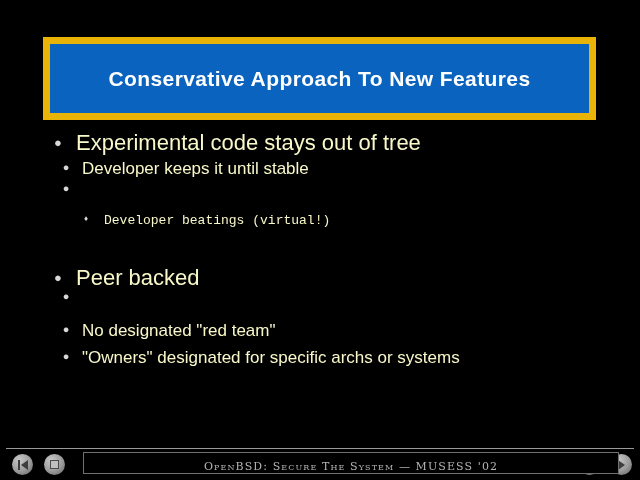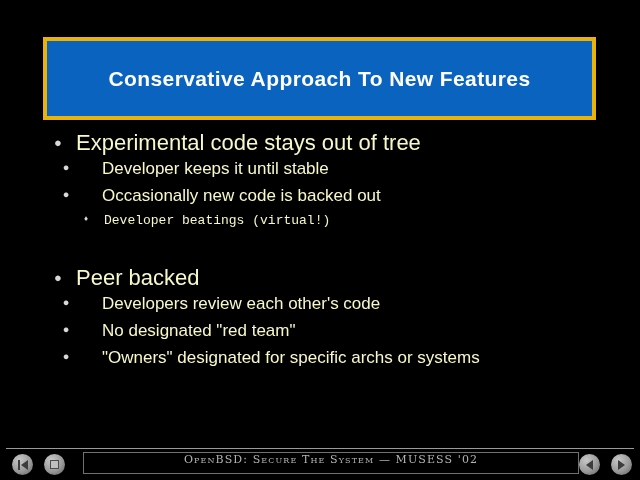--- a/index.html
+++ b/index.html
@@ -24,21 +24,21 @@
   }
 
   
   #title-banner {
     position: absolute;
     left: 43px;
     top: 37px;
     width: 553px;
     height: 83px;
     background: #0a64bf;
-    border: 4px solid #eab308;
+    border: 7px solid #eab308;
     box-sizing: border-box;
     display: flex;
     align-items: center;
     justify-content: center;
   }
   #title-text {
     color: #ffffff;
     font-size: 21px;
     font-weight: bold;
     letter-spacing: 0.4px;
@@ -93,21 +93,20 @@
     height: 27px;
   }
   .lvl2 .bullet-mark {
     width: 32px;
     font-size: 11px;
     position: relative;
     top: -3px;
   }
   .lvl2 .bullet-label {
     font-size: 17px;
-    margin-left: 20px;
   }
 
   
   .lvl3 {
     padding-left: 68px;
     height: 26px;
   }
   .lvl3 .bullet-mark {
     width: 36px;
     font-size: 8px;
@@ -185,27 +184,27 @@
 
   #btn-first { left: 12px; }
   #btn-stop  { left: 44px; }
   #btn-prev  { left: 579px; }
   #btn-next  { left: 611px; }
 
   #footer-title-box {
     position: absolute;
     left: 83px;
     top: 452px;
-    width: 496px;
+    width: 536px;
     height: 22px;
     border: 1px solid #707070;
     box-sizing: border-box;
     background: #000000;
     display: flex;
-    align-items: flex-start;
+    align-items: flex-end;
     justify-content: center;
   }
   #footer-title-text {
     color: #b4b4b4;
     font-size: 11px;
     font-variant: small-caps;
     letter-spacing: 1.1px;
     white-space: nowrap;
     font-family: "DejaVu Serif", serif;
   }
@@ -226,38 +225,36 @@
       <span class="bullet-label">Experimental code stays out of tree</span>
     </div>
 
     <div class="bullet-row lvl2">
       <span class="bullet-mark">●</span>
       <span class="bullet-label">Developer keeps it until stable</span>
     </div>
 
     <div class="bullet-row lvl2">
       <span class="bullet-mark">●</span>
-      <span class="bullet-label">Occasionally new code is backed out</span>
     </div>
 
     <div class="bullet-row lvl3">
       <span class="bullet-mark">♦</span>
       <span class="bullet-label">Developer beatings (virtual!)</span>
     </div>
 
     <div class="group-gap"></div>
 
     <div class="bullet-row lvl1">
       <span class="bullet-mark">●</span>
       <span class="bullet-label">Peer backed</span>
     </div>
 
     <div class="bullet-row lvl2">
       <span class="bullet-mark">●</span>
-      <span class="bullet-label">Developers review each other's code</span>
     </div>
 
     <div class="bullet-row lvl2">
       <span class="bullet-mark">●</span>
       <span class="bullet-label">No designated "red team"</span>
     </div>
 
     <div class="bullet-row lvl2">
       <span class="bullet-mark">●</span>
       <span class="bullet-label">"Owners" designated for specific archs or systems</span>

